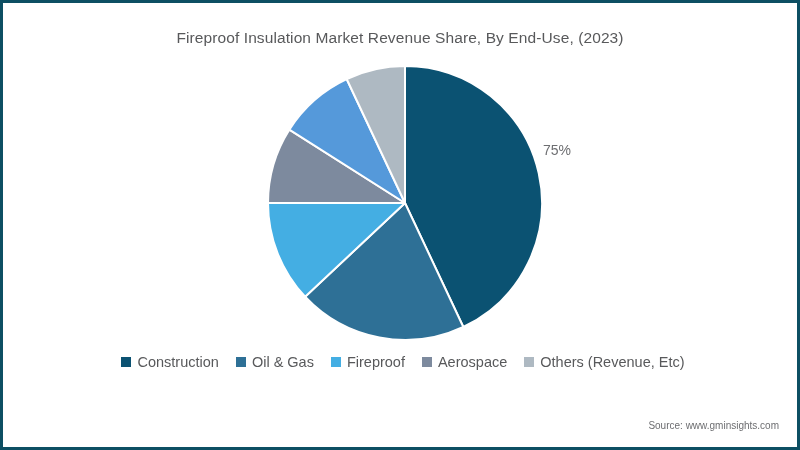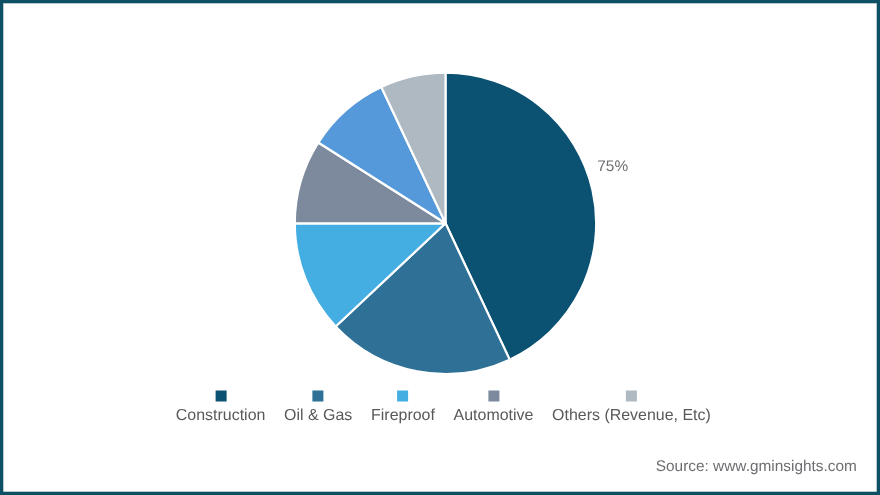--- a/index.html
+++ b/index.html
@@ -59,50 +59,51 @@
     width: 800px;
     display: flex;
     flex-direction: row;
     align-items: center;
     justify-content: center;
     gap: 17px;
     flex-wrap: nowrap;
   }
   .legend-item {
     display: flex;
-    flex-direction: column;
+    flex-direction: row;
     align-items: center;
     gap: 6px;
     white-space: nowrap;
   }
   .legend-swatch {
     width: 10px;
     height: 10px;
     flex: 0 0 auto;
     display: block;
   }
   .legend-label {
     font-size: 14.5px;
     color: #58595b;
     line-height: 1;
   }
   #source-note {
     position: absolute;
     right: 18px;
     bottom: 16px;
-    font-size: 14px;
+    font-size: 10px;
     color: #6d6e71;
     white-space: nowrap;
   }
 </style>
 </head>
 <body>
 
 <div id="frame">
 
+  <div id="chart-title">Fireproof Insulation Market Revenue Share, By End-Use, (2023)</div>
 
   <div id="pie-area">
     <svg id="pie-svg" width="280" height="280" viewBox="0 0 280 280">
       <g id="pie-slices">
           <path d="M 140 140 L 140.00 3.00 A 137 137 0 0 1 198.33 263.96 Z" fill="#0b5272" stroke="#ffffff" stroke-width="2" stroke-linejoin="round"></path>
           <path d="M 140 140 L 198.33 263.96 A 137 137 0 0 1 40.13 233.78 Z" fill="#2e7096" stroke="#ffffff" stroke-width="2" stroke-linejoin="round"></path>
           <path d="M 140 140 L 40.13 233.78 A 137 137 0 0 1 3.00 140.00 Z" fill="#44aee3" stroke="#ffffff" stroke-width="2" stroke-linejoin="round"></path>
           <path d="M 140 140 L 3.00 140.00 A 137 137 0 0 1 24.33 66.59 Z" fill="#7d8a9e" stroke="#ffffff" stroke-width="2" stroke-linejoin="round"></path>
           <path d="M 140 140 L 24.33 66.59 A 137 137 0 0 1 81.67 16.04 Z" fill="#5599da" stroke="#ffffff" stroke-width="2" stroke-linejoin="round"></path>
           <path d="M 140 140 L 81.67 16.04 A 137 137 0 0 1 140.00 3.00 Z" fill="#aeb9c2" stroke="#ffffff" stroke-width="2" stroke-linejoin="round"></path>
@@ -120,21 +121,21 @@
       <div class="legend-item">
         <span class="legend-swatch" style="background: rgb(46, 112, 150);"></span>
         <span class="legend-label">Oil &amp; Gas</span>
       </div>
       <div class="legend-item">
         <span class="legend-swatch" style="background: rgb(68, 174, 227);"></span>
         <span class="legend-label">Fireproof</span>
       </div>
       <div class="legend-item">
         <span class="legend-swatch" style="background: rgb(125, 138, 158);"></span>
-        <span class="legend-label">Automotive</span>
+        <span class="legend-label">Aerospace</span>
       </div>
       <div class="legend-item">
         <span class="legend-swatch" style="background: rgb(174, 185, 194);"></span>
         <span class="legend-label">Others (Revenue, Etc)</span>
       </div>
     </div>
 
   <div id="source-note">Source: www.gminsights.com</div>
 
 </div>

